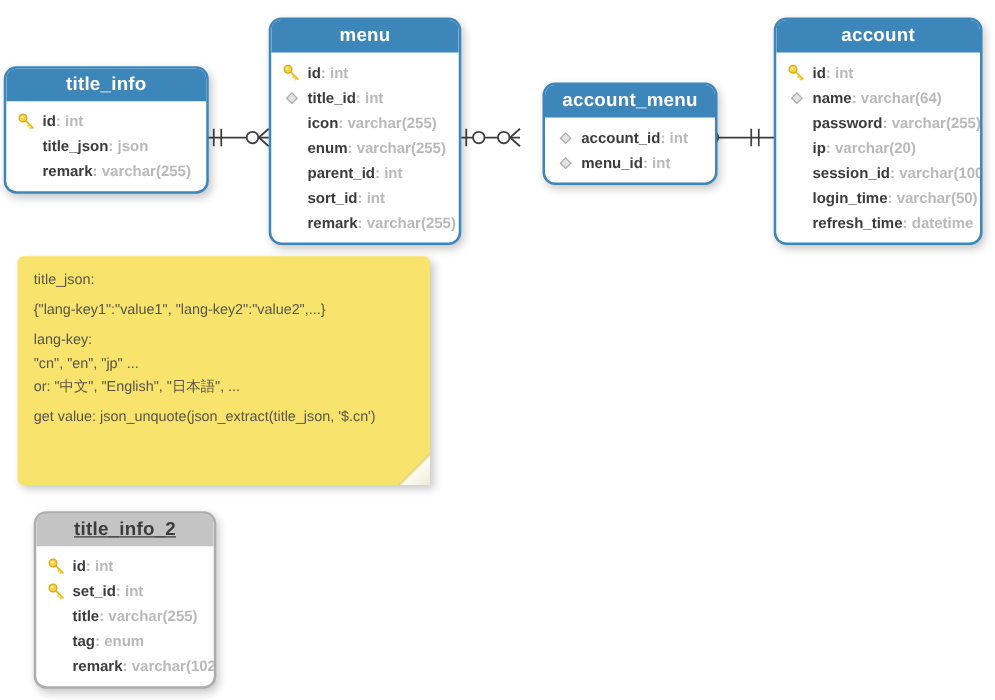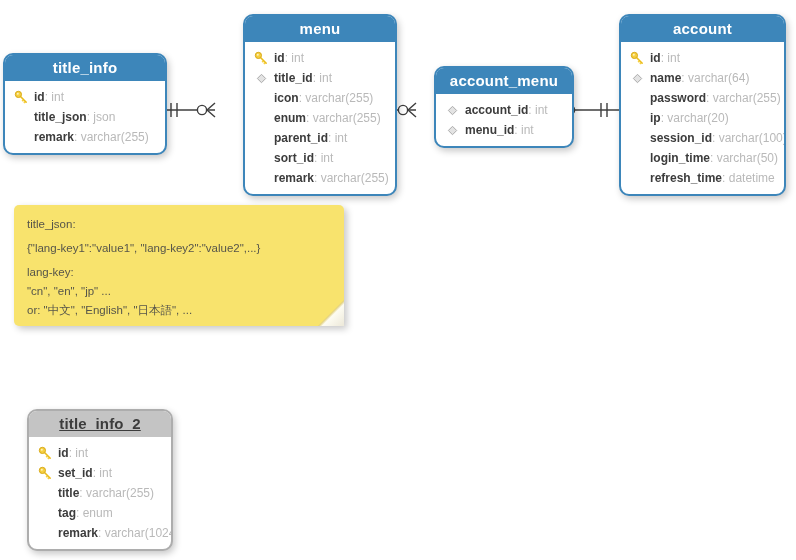--- a/index.html
+++ b/index.html
@@ -19,23 +19,23 @@
     background:var(--blue);color:#ffffff;text-align:center;
     font-size:15px;font-weight:bold;height:26px;line-height:26px;
     letter-spacing:.2px;cursor:default;
   }
   .tbl.gray{border-color:var(--gray-border);}
   .tbl.gray .tbl-header{background:var(--gray-header);color:#3c3c3c;text-decoration:underline;}
   .tbl-body{padding:6px 6px 6px 6px;}
   .tbl-row{display:flex;align-items:center;height:20px;font-size:12px;white-space:nowrap;}
   .ficon{width:16px;height:14px;margin:0 5px 0 2px;flex:none;display:flex;align-items:center;justify-content:center;}
   .fname{color:var(--name);font-weight:bold;}
-  .ftype{color:var(--type);font-weight:normal;text-align:right;}
+  .ftype{color:var(--type);font-weight:bold;text-align:right;}
   .note{
-    position:absolute;z-index:2;left:14px;top:205px;width:330px;height:121px;
+    position:absolute;z-index:2;left:14px;top:205px;width:330px;height:183px;
     background:var(--note);border-radius:5px 5px 0 5px;
     box-shadow:3px 3px 7px rgba(0,0,0,.22);
     box-sizing:border-box;padding:12px 12px 0 13px;
     color:var(--note-text);font-size:11.5px;
   }
   .note::after{
     content:"";position:absolute;right:0;bottom:0;width:26px;height:26px;
     background:linear-gradient(to bottom right,
       var(--note) 49%, #e2d07e 51%, #fdfcf2 58%, #eeeadb 96%);
   }
@@ -93,21 +93,21 @@
         <span class="fname">title_json</span>
         <span class="ftype">: json</span>
       </div>
       <div class="tbl-row">
         <span class="ficon"></span>
         <span class="fname">remark</span>
         <span class="ftype">: varchar(255)</span>
       </div>
     </div>
   </div>
-<div class="tbl" style="left:215px; top:14px;  width:154px;margin-left:28px;">
+<div class="tbl" style="left:215px; top:14px;  width:154px;">
     <div class="tbl-header">menu</div>
     <div class="tbl-body">
       <div class="tbl-row">
         <span class="ficon">
           <svg width="15" height="14" viewBox="0 0 15 14">
             <path d="M6.6 6.6 L12.6 12.6 M9.7 9.7 L8.2 11.2 M11.4 11.4 L9.9 12.9" stroke="#f6cf3f" stroke-width="1.8" fill="none"></path>
             <path d="M6.6 6.6 L12.6 12.6" stroke="#d8a918" stroke-width="0.6" fill="none"></path>
             <circle cx="4.4" cy="4.4" r="3.1" fill="#f6cf3f" stroke="#d8a918" stroke-width="1"></circle>
             <circle cx="3.8" cy="3.8" r="1" fill="#fdf3c0"></circle>
           </svg>
@@ -269,13 +269,14 @@
       </div>
     </div>
   </div>
 
 <div class="note">
   <div class="note-line">title_json:</div>
   <div class="note-line">{"lang-key1":"value1", "lang-key2":"value2",...}</div>
   <div class="note-line">lang-key:</div>
   <div class="note-line">"cn", "en", "jp" ...</div>
   <div class="note-line">or: "中文", "English", "日本語", ...</div>
+  <div class="note-line">get value: json_unquote(json_extract(title_json, '$.cn')</div>
 </div>
 
 </body></html>

